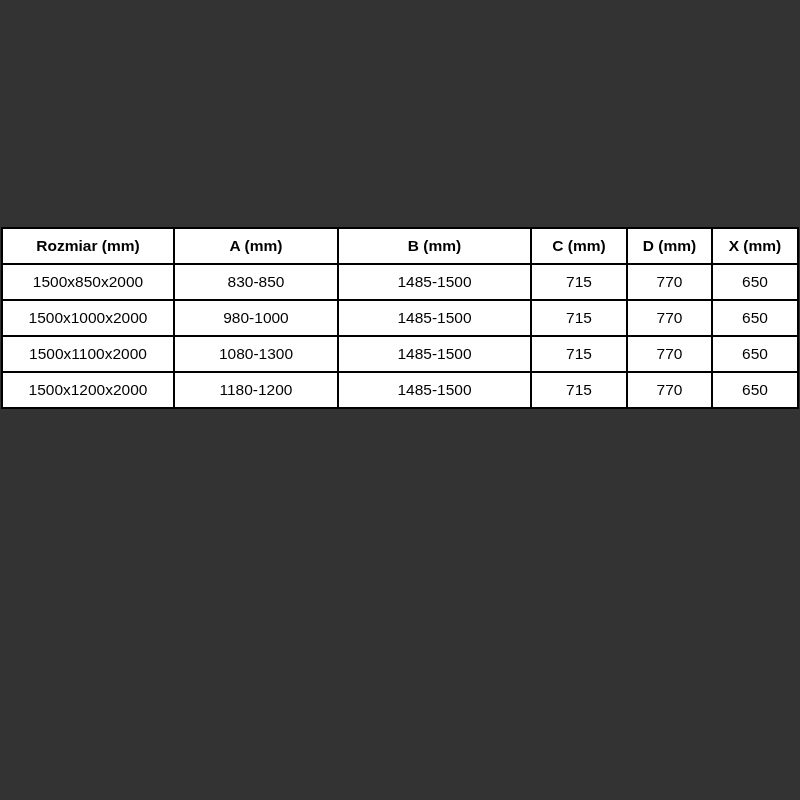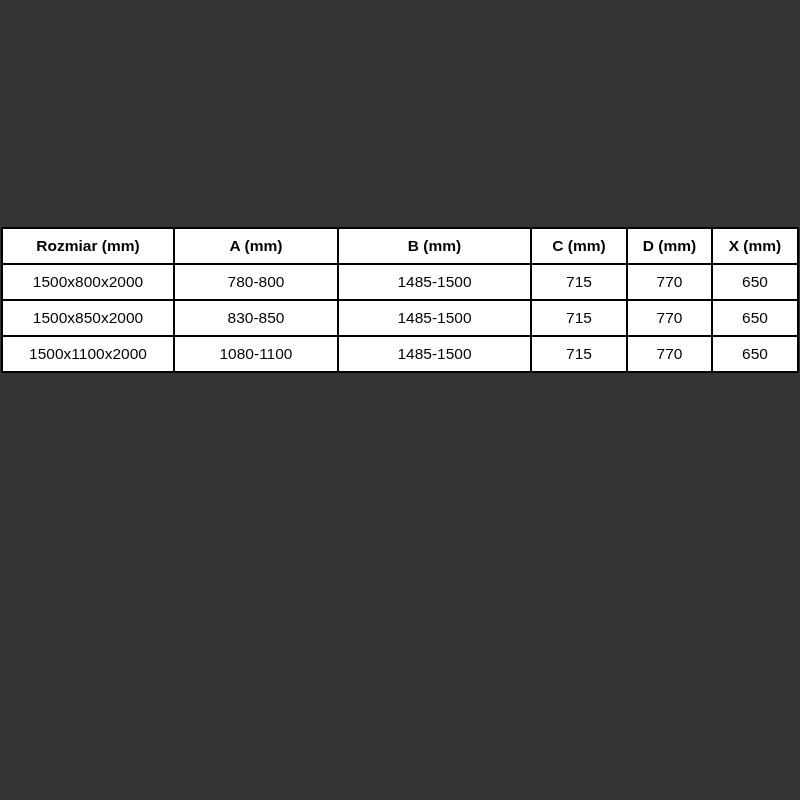--- a/index.html
+++ b/index.html
@@ -67,38 +67,46 @@
           <th>Rozmiar (mm)</th>
           <th>A (mm)</th>
           <th>B (mm)</th>
           <th>C (mm)</th>
           <th>D (mm)</th>
           <th>X (mm)</th>
         </tr>
     </thead>
     <tbody id="table-body">
         <tr>
-          <td>1500x800x2000</td>
-          <td>780-800</td>
-          <td>1485-1500</td>
-          <td>715</td>
-          <td>770</td>
-          <td>650</td>
-        </tr>
-        <tr>
           <td>1500x850x2000</td>
           <td>830-850</td>
           <td>1485-1500</td>
           <td>715</td>
           <td>770</td>
           <td>650</td>
         </tr>
         <tr>
+          <td>1500x1000x2000</td>
+          <td>980-1000</td>
+          <td>1485-1500</td>
+          <td>715</td>
+          <td>770</td>
+          <td>650</td>
+        </tr>
+        <tr>
           <td>1500x1100x2000</td>
-          <td>1080-1100</td>
+          <td>1080-1300</td>
+          <td>1485-1500</td>
+          <td>715</td>
+          <td>770</td>
+          <td>650</td>
+        </tr>
+        <tr>
+          <td>1500x1200x2000</td>
+          <td>1180-1200</td>
           <td>1485-1500</td>
           <td>715</td>
           <td>770</td>
           <td>650</td>
         </tr>
       </tbody>
   </table>
 </div>
 
 </body></html>

